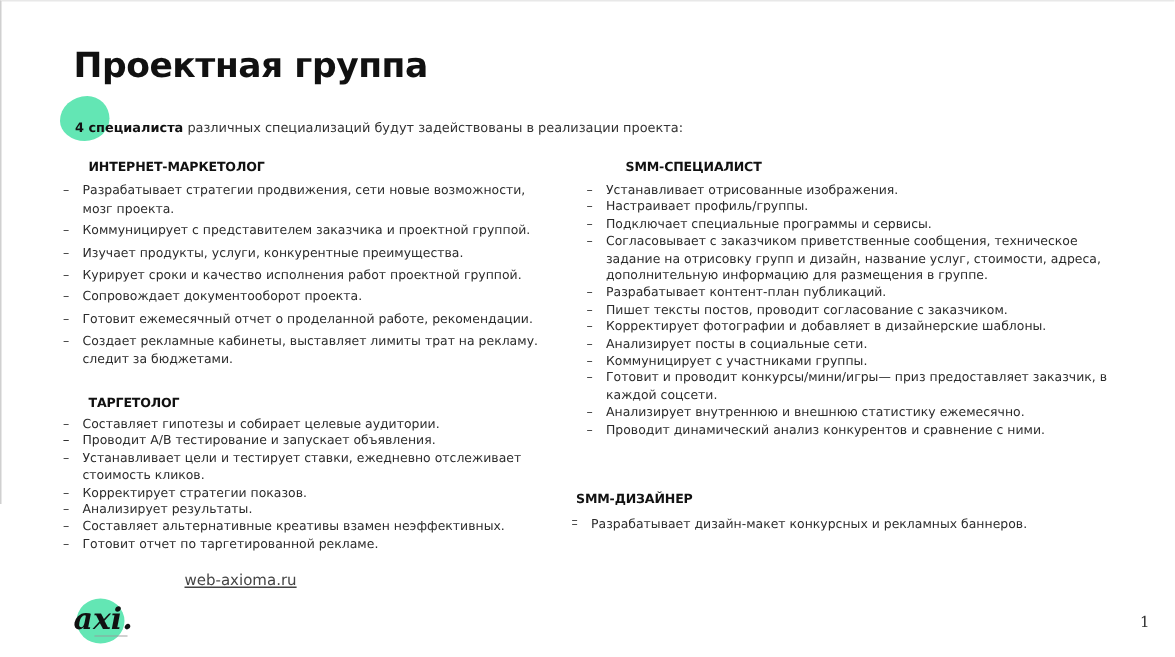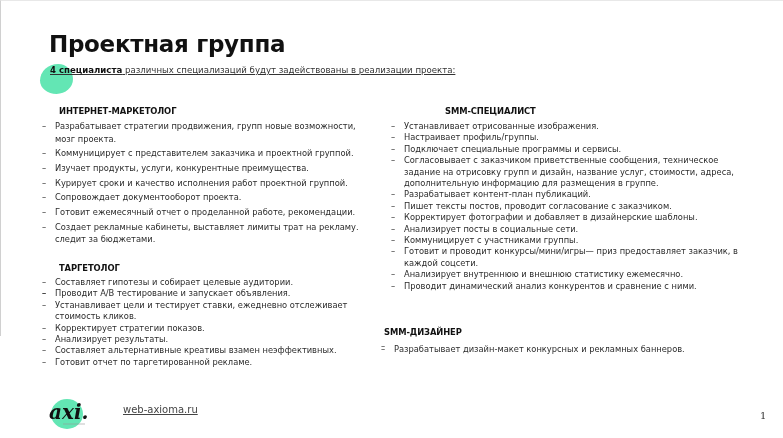--- a/index.html
+++ b/index.html
@@ -14,81 +14,81 @@
     .title {
       position: absolute; left: 48px; top: 30px; margin: 0;
       font-family: "DejaVu Sans", sans-serif; font-weight: bold; font-size: 23px;
       color: #111; letter-spacing: -0.3px;
     }
     .blob {
       position: absolute; left: 39px; top: 63px; width: 33px; height: 30px;
       background: #63e6b4; border-radius: 55% 45% 50% 50% / 55% 50% 50% 45%;
     }
     .intro {
-      position: absolute; left: 49px; top: 64px; font-size: 8.6px; color: #333; white-space: nowrap; text-decoration: underline;
+      position: absolute; left: 49px; top: 80px; font-size: 8.6px; color: #333; white-space: nowrap;
     }
     .intro b { color: #111; }
     .section-title {
       position: absolute; font-size: 8.4px; font-weight: bold; color: #111; margin: 4px; letter-spacing: -0.1px;
     }
     ul.list {
       position: absolute; margin: 0; padding: 0; list-style: none; font-size: 8.3px; color: #2b2b2b;
     }
     ul.list li { position: relative; padding-left: 13px; line-height: 11.4px; }
     ul.list li .dash { position: absolute; left: 0; top: 0; }
     #list-im { left: 41px; top: 119px; width: 325px; }
     #list-im li { line-height: 12.6px; margin-bottom: 2.1px; }
     #list-tg { left: 41px; top: 276px; width: 320px; }
     #list-smm { left: 390px; top: 120px; width: 360px; }
     #list-des { left: 380px; top: 339px; width: 340px; }
     #list-des li { line-height: 12.3px; margin-bottom: 2.6px; }
     .logo { position: absolute; left: 46px; top: 393px; width: 52px; height: 36px; }
     .site-link {
-      position: absolute; left: 122px; top: 403px; font-size: 10px; color: #444; text-decoration: underline; text-align: right;
+      position: absolute; left: 122px; top: 381px; font-size: 10px; color: #444; text-decoration: underline; text-align: right;
     }
     .page-num {
       position: absolute; left: 759px; top: 409px; font-size: 10px; color: #333;
       font-family: "DejaVu Serif", serif;
     }
   </style>
 </head>
 <body>
 
 <div class="slide">
   <div class="blob"></div>
   <h1 class="title">Проектная группа</h1>
 
   <div class="intro">
     <b>4 специалиста</b><span> различных специализаций будут задействованы в реализации проекта:</span>
   </div>
 
   <h2 class="section-title" style="left:54px; top:101px;">ИНТЕРНЕТ-МАРКЕТОЛОГ</h2>
   <ul class="list" id="list-im">
-      <li><span class="dash">–</span><span>Разрабатывает стратегии продвижения, групп новые возможности, мозг проекта.</span></li>
+      <li><span class="dash">–</span><span>Разрабатывает стратегии продвижения, сети новые возможности, мозг проекта.</span></li>
       <li><span class="dash">–</span><span>Коммуницирует с представителем заказчика и проектной группой.</span></li>
       <li><span class="dash">–</span><span>Изучает продукты, услуги, конкурентные преимущества.</span></li>
       <li><span class="dash">–</span><span>Курирует сроки и качество исполнения работ проектной группой.</span></li>
       <li><span class="dash">–</span><span>Сопровождает документооборот проекта.</span></li>
       <li><span class="dash">–</span><span>Готовит ежемесячный отчет о проделанной работе, рекомендации.</span></li>
       <li><span class="dash">–</span><span>Создает рекламные кабинеты, выставляет лимиты трат на рекламу. следит за бюджетами.</span></li>
     </ul>
 
   <h2 class="section-title" style="left:54px; top:258px;">ТАРГЕТОЛОГ</h2>
   <ul class="list" id="list-tg">
       <li><span class="dash">–</span><span>Составляет гипотезы и собирает целевые аудитории.</span></li>
       <li><span class="dash">–</span></li>
       <li><span class="dash">–</span><span>Проводит A/B тестирование и запускает объявления.</span></li>
       <li><span class="dash">–</span><span>Устанавливает цели и тестирует ставки, ежедневно отслеживает стоимость кликов.</span></li>
       <li><span class="dash">–</span><span>Корректирует стратегии показов.</span></li>
       <li><span class="dash">–</span><span>Анализирует результаты.</span></li>
       <li><span class="dash">–</span><span>Составляет альтернативные креативы взамен неэффективных.</span></li>
       <li><span class="dash">–</span><span>Готовит отчет по таргетированной рекламе.</span></li>
     </ul>
 
-  <h2 class="section-title" style="left:440px; top:101px;text-align:center;">SMM-СПЕЦИАЛИСТ</h2>
+  <h2 class="section-title" style="left:412px; top:101px;text-align:center;">SMM-СПЕЦИАЛИСТ</h2>
   <ul class="list" id="list-smm">
       <li><span class="dash">–</span><span>Устанавливает отрисованные изображения.</span></li>
       <li><span class="dash">–</span><span>Настраивает профиль/группы.</span></li>
       <li><span class="dash">–</span><span>Подключает специальные программы и сервисы.</span></li>
       <li><span class="dash">–</span><span>Согласовывает с заказчиком приветственные сообщения, техническое задание на отрисовку групп и дизайн, название услуг, стоимости, адреса, дополнительную информацию для размещения в группе.</span></li>
       <li><span class="dash">–</span><span>Разрабатывает контент-план публикаций.</span></li>
       <li><span class="dash">–</span><span>Пишет тексты постов, проводит согласование с заказчиком.</span></li>
       <li><span class="dash">–</span><span>Корректирует фотографии и добавляет в дизайнерские шаблоны.</span></li>
       <li><span class="dash">–</span><span>Анализирует посты в социальные сети.</span></li>
       <li><span class="dash">–</span><span>Коммуницирует с участниками группы.</span></li>

